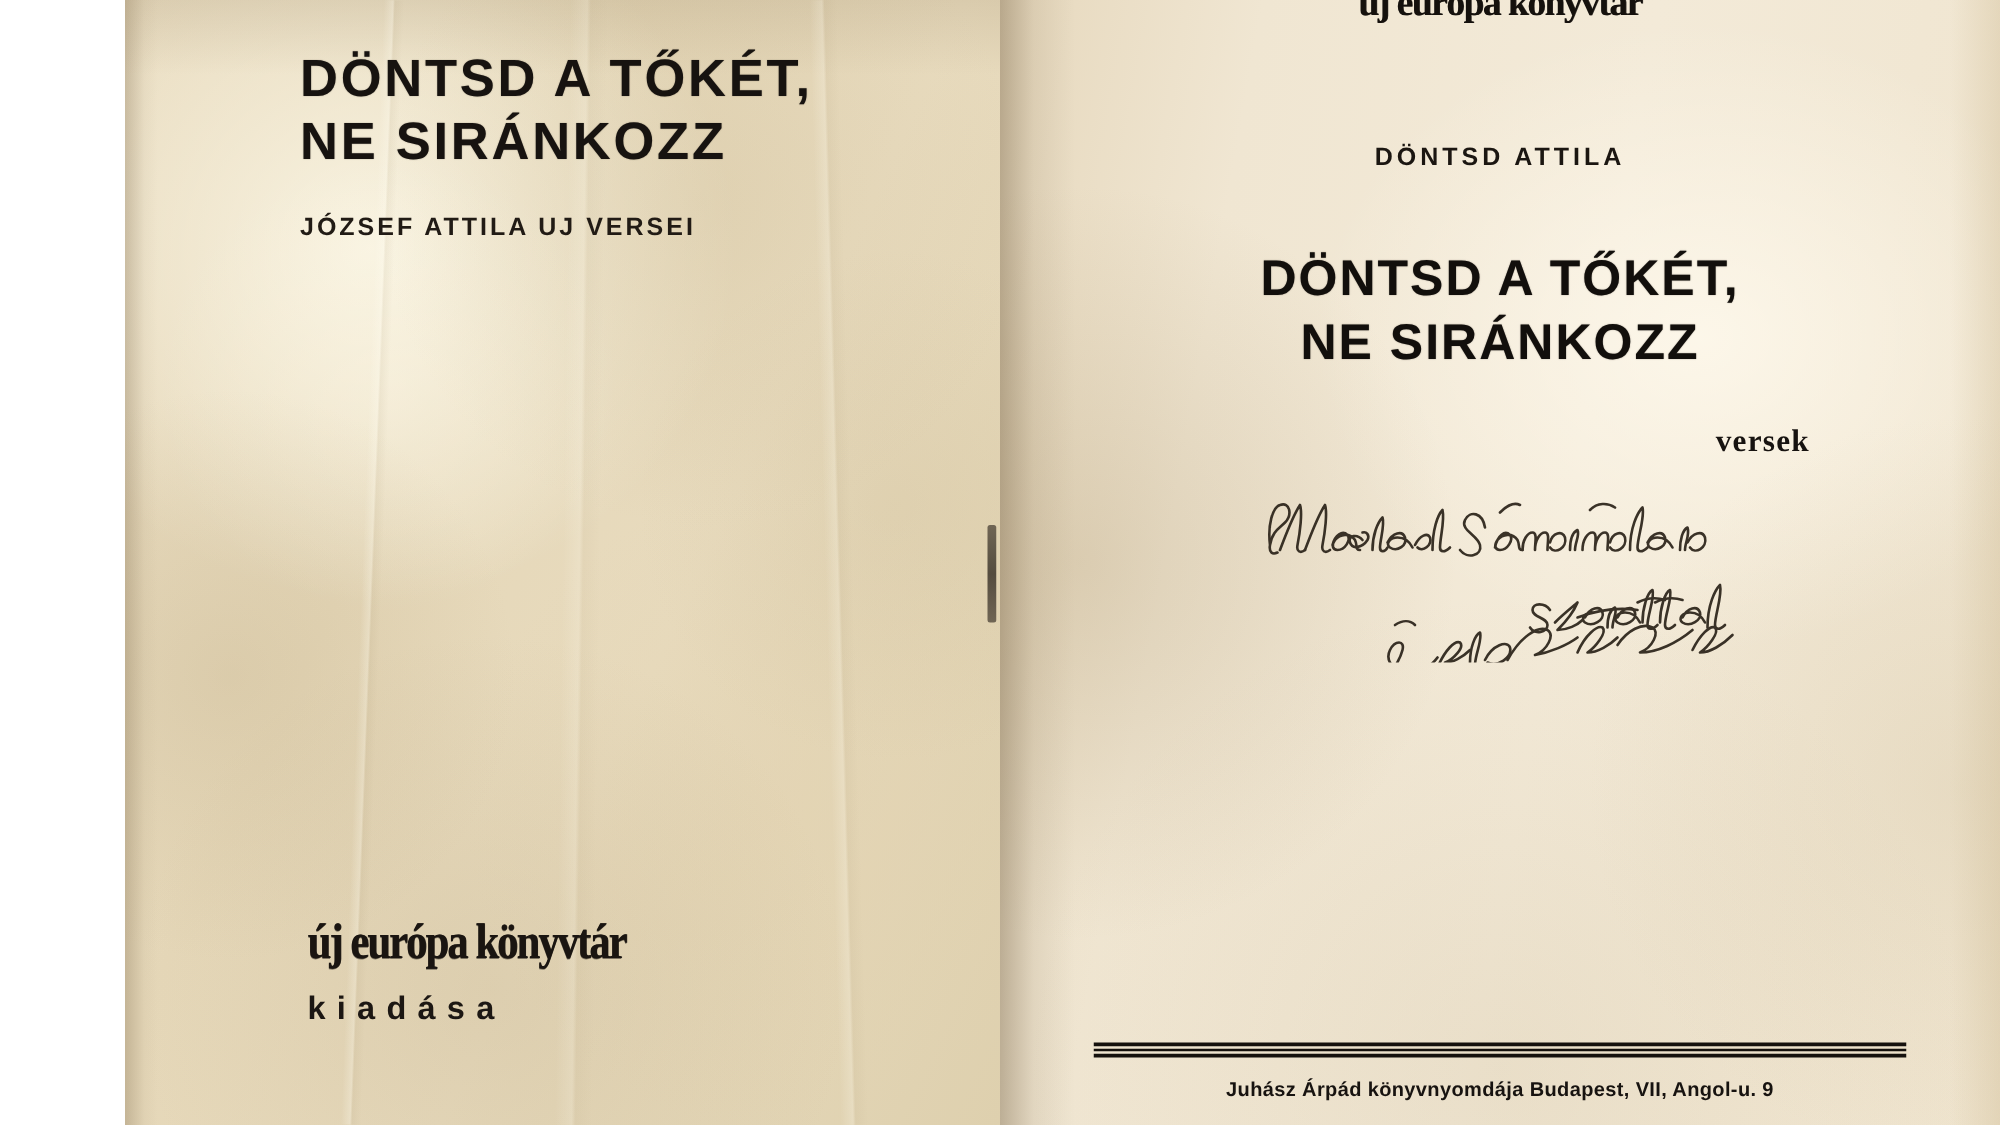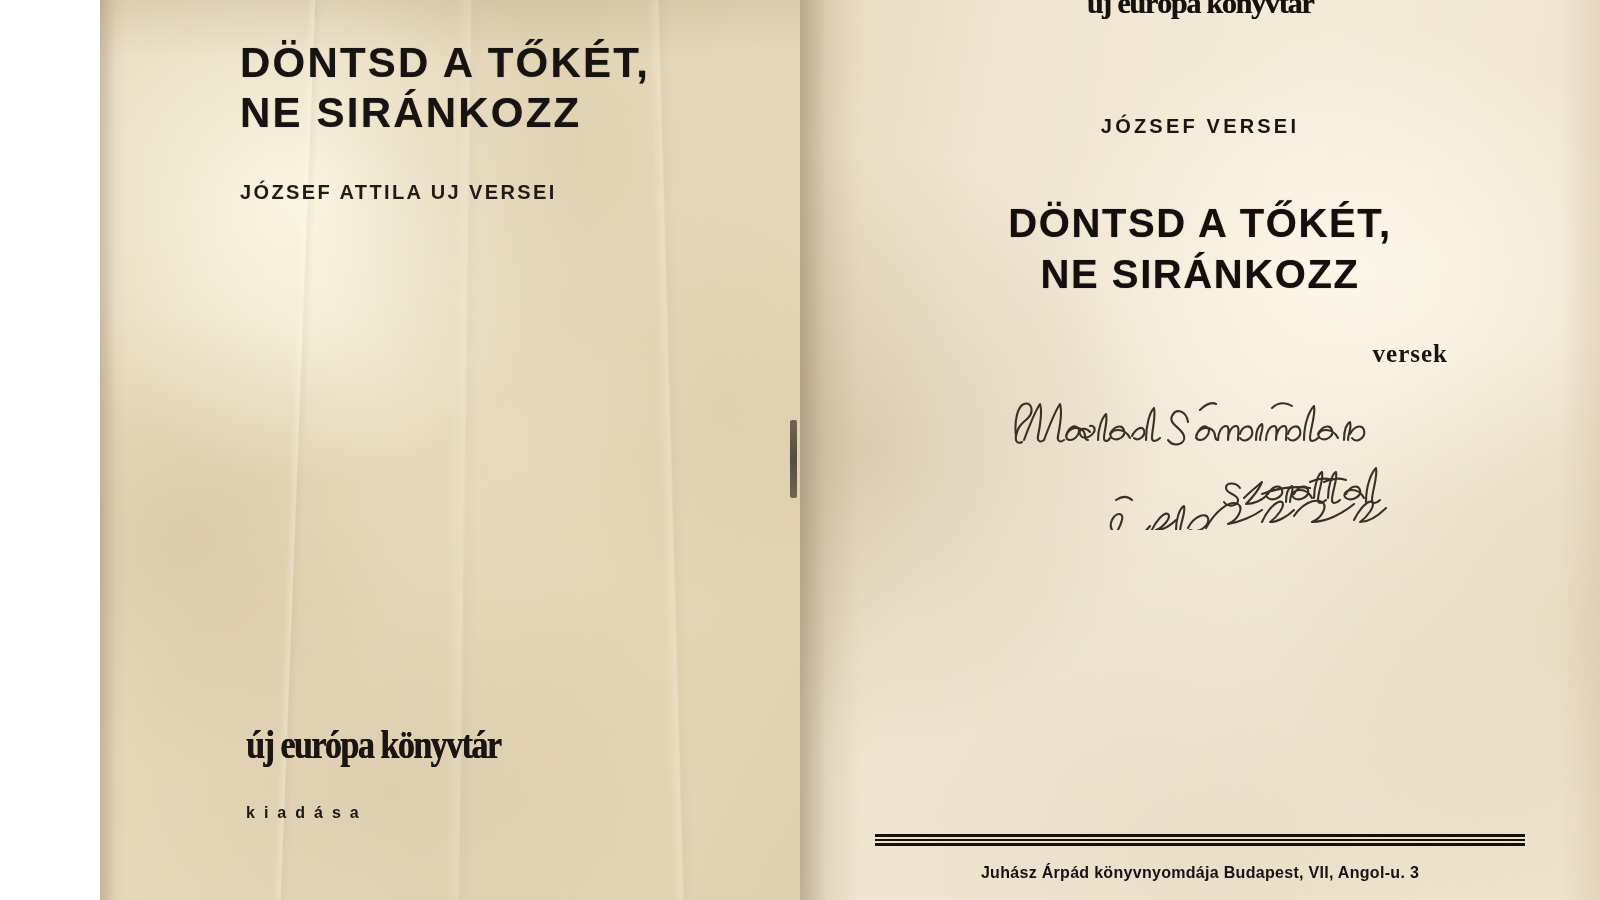--- a/index.html
+++ b/index.html
@@ -81,21 +81,21 @@
     font-family: "Liberation Sans", sans-serif;
     font-weight: bold;
     font-size: 42px;
     letter-spacing: 2.2px;
     line-height: 1.18;
     color: #171310;
     text-transform: uppercase;
     text-shadow: 0 0 1px rgba(40,30,20,0.45);
   }
   .cover-subtitle {
-    margin-top: 44px;
+    margin-top: 34px;
     font-family: "Liberation Sans", sans-serif;
     font-weight: bold;
     font-size: 20px;
     letter-spacing: 2.4px;
     color: #211b15;
     text-transform: uppercase;
   }
 
   .publisher-block {
     position: absolute;
@@ -108,24 +108,24 @@
     font-weight: bold;
     font-size: 34px;
     letter-spacing: -1.5px;
     color: #1a1511;
     transform: scaleY(1.18);
     transform-origin: left bottom;
     white-space: nowrap;
     text-shadow: 0.5px 0 0 rgba(26,21,17,0.9), 0 0.5px 0 rgba(26,21,17,0.5);
   }
   .publisher-sub {
-    margin-top: 37px;
-    font-family: "Liberation Sans", sans-serif;
-    font-weight: bold;
-    font-size: 16px;
+    margin-top: 14px;
+    font-family: "Liberation Sans", sans-serif;
+    font-weight: bold;
+    font-size: 26px;
     letter-spacing: 9px;
     color: #1c1713;
   }
 
   
   .page-right {
     position: absolute;
     left: 800px;
     top: 0;
     width: 800px;
@@ -294,21 +294,21 @@
   </div>
 
   <div class="page-right">
     <div class="gutter-shadow"></div>
     <div class="right-edge-fade"></div>
 
     <div class="series-header-clip">
       <div class="series-header">új európa könyvtár</div>
     </div>
 
-    <div class="tp-author">JÓZSEF  VERSEI</div>
+    <div class="tp-author">DÖNTSD  ATTILA</div>
 
     <div class="tp-title">
       <div>DÖNTSD A TŐKÉT,</div>
       <div>NE SIRÁNKOZZ</div>
     </div>
 
     <div class="tp-genre">versek</div>
 
     <div class="dedication">
       <svg width="620" height="160" viewBox="0 0 620 160" aria-hidden="true">
@@ -363,17 +363,17 @@
         </g>
       </svg>
     </div>
 
     <div class="rules">
       <div class="r r1"></div>
       <div class="r r2"></div>
       <div class="r r3"></div>
     </div>
 
-    <div class="imprint">Juhász Árpád könyvnyomdája Budapest, VII, Angol-u. 3</div>
+    <div class="imprint">Juhász Árpád könyvnyomdája Budapest, VII, Angol-u. 9</div>
   </div>
 
   <div class="staple"></div>
 </div>
 
 </body></html>

